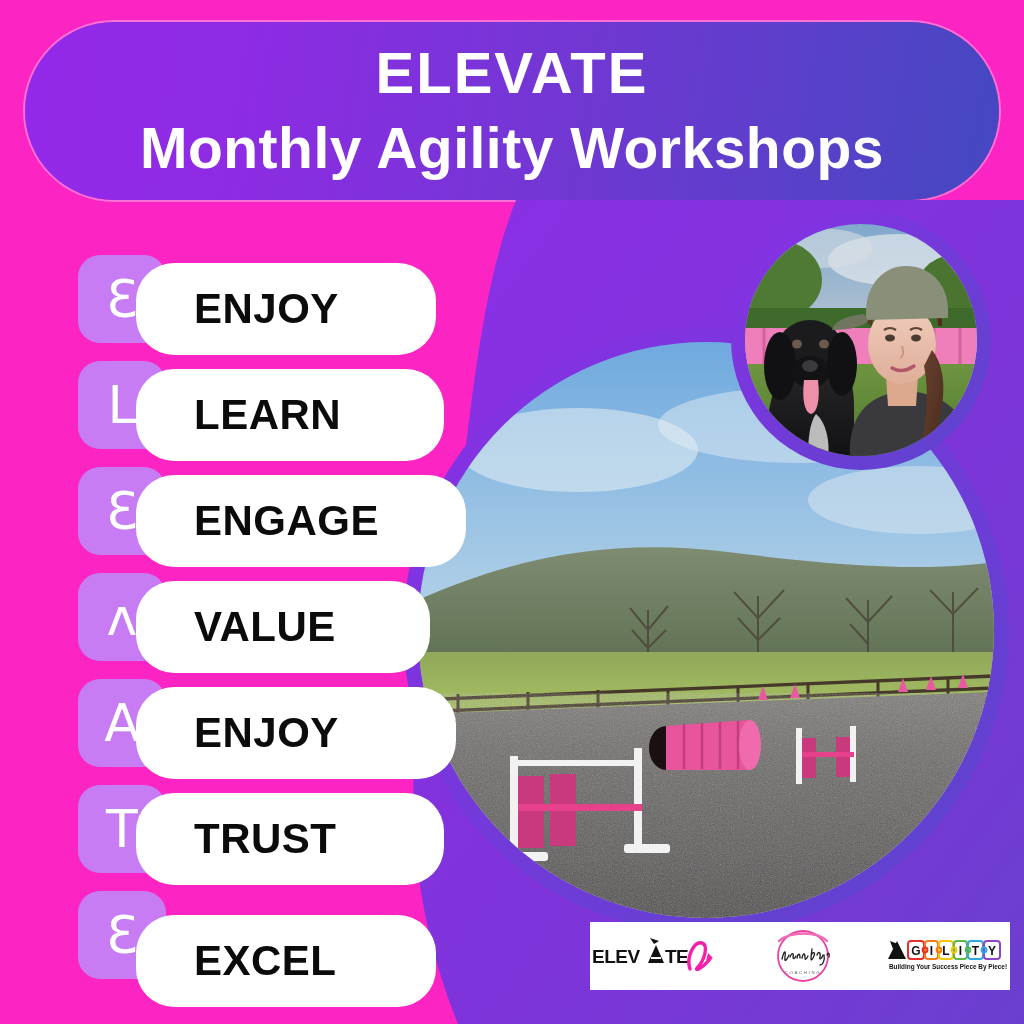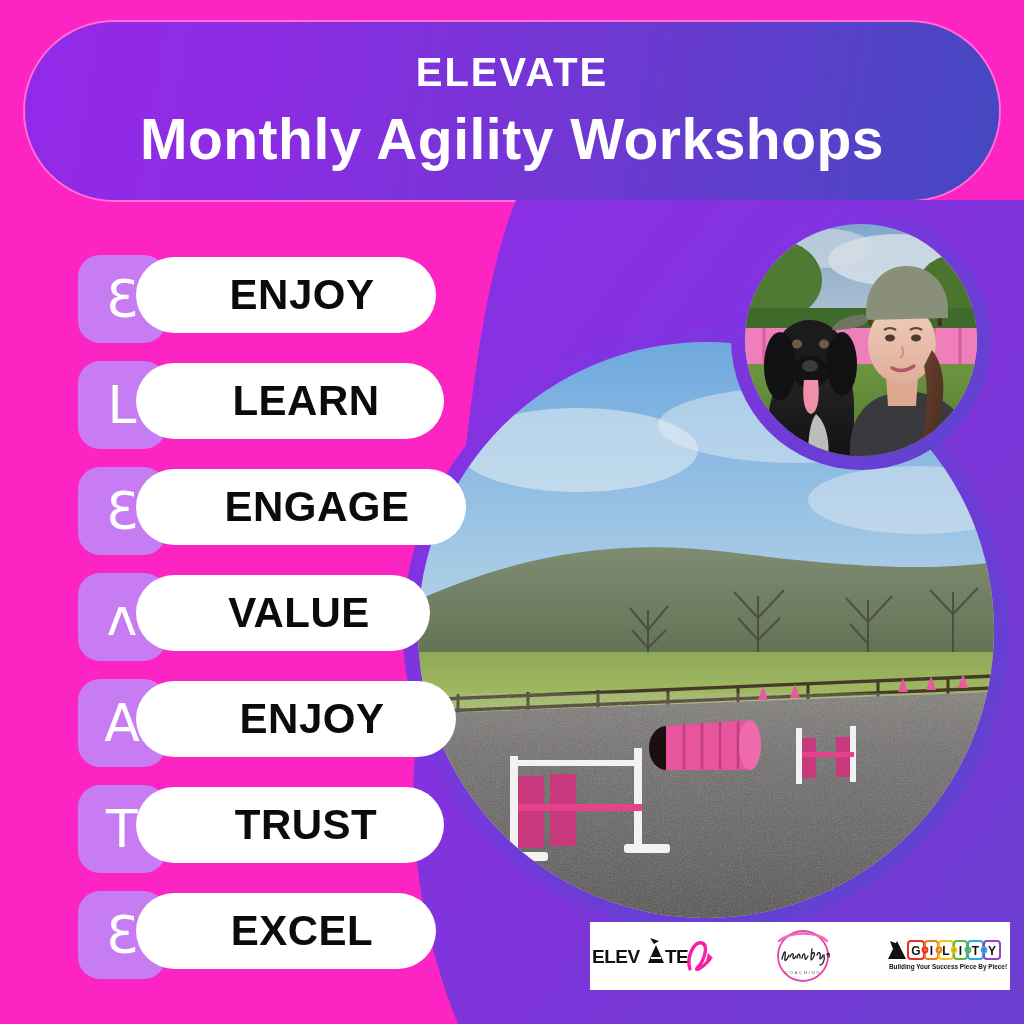--- a/index.html
+++ b/index.html
@@ -13,21 +13,21 @@
 
   
   #header-banner{
     position:absolute; left:25px; top:22px; width:974px; height:178px;
     border-radius:92px;
     background:linear-gradient(100deg,#9329E9 0%,#8E2BE4 22%,#6F38D2 58%,#4448C1 100%);
     box-shadow:0 0 0 2px rgba(255,255,255,.35);
     display:flex; flex-direction:column; align-items:center; justify-content:center;
   }
   #header-title{
-    color:#fff; font-weight:bold; font-size:40px; letter-spacing:2px;
+    color:#fff; font-weight:bold; font-size:58px; letter-spacing:2px;
     line-height:1.02; text-align:center;
   }
   #header-subtitle{
     color:#fff; font-weight:bold; font-size:57px; letter-spacing:.5px;
     line-height:1.08; text-align:center; white-space:nowrap; margin-top:16px;
   }
 
   
   #art-panel{
     position:absolute; left:398px; top:200px; width:626px; height:824px;
@@ -53,26 +53,25 @@
     position:absolute; left:0; top:0; width:88px; height:88px;
     background:#C77CF3; border-radius:22px;
     display:flex; align-items:center; justify-content:center;
     z-index:1;
   }
   .letter-badge .glyph{
     color:#fff; font-size:52px; line-height:1; font-weight:500;
     font-family:"DejaVu Sans", sans-serif;
   }
   .word-pill{
-    position:absolute; left:58px; top:2px; height:76px;
+    position:absolute; left:58px; top:8px; height:92px;
     background:#fff; border-radius:38px;
     display:flex; align-items:center;
     padding-left:58px; padding-right:26px;
     z-index:2;
-    justify-content:center;
   }
   .word-pill .word{
     color:#0B0B0B; font-weight:bold; font-size:42px; letter-spacing:.5px;
     white-space:nowrap;
   }
 </style>
 </head>
 <body>
 
 <div id="header-banner">
@@ -417,17 +416,17 @@
         <span class="glyph">T</span>
       </div>
       <div class="word-pill" style="width: 308px;">
         <span class="word">TRUST</span>
       </div>
     </div>
     <div class="acronym-row">
       <div class="letter-badge" style="background: rgb(199, 124, 243);">
         <span class="glyph">Ɛ</span>
       </div>
-      <div class="word-pill" style="width: 300px;">
+      <div class="word-pill" style="width: 300px; margin-top: 16px;">
         <span class="word">EXCEL</span>
       </div>
     </div>
   </div>
 
 </body></html>

